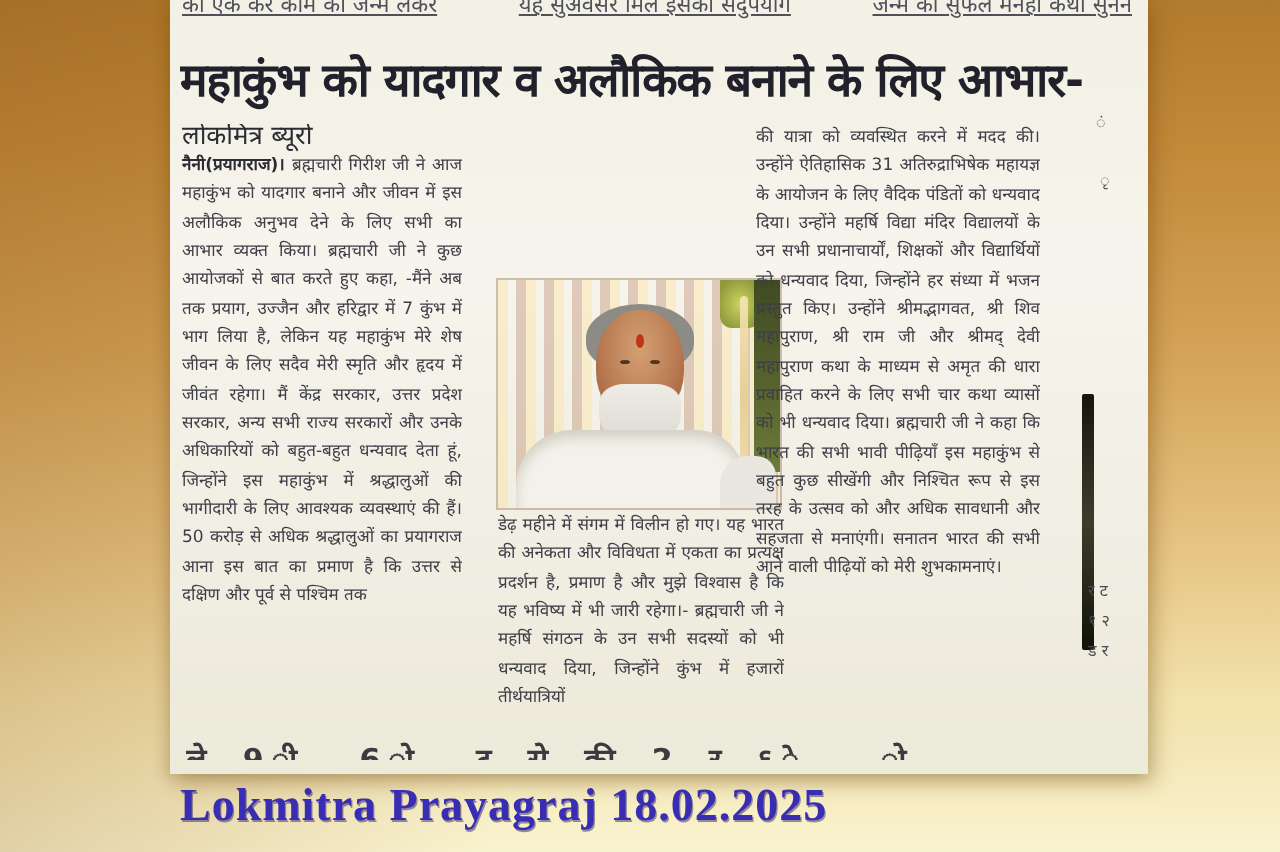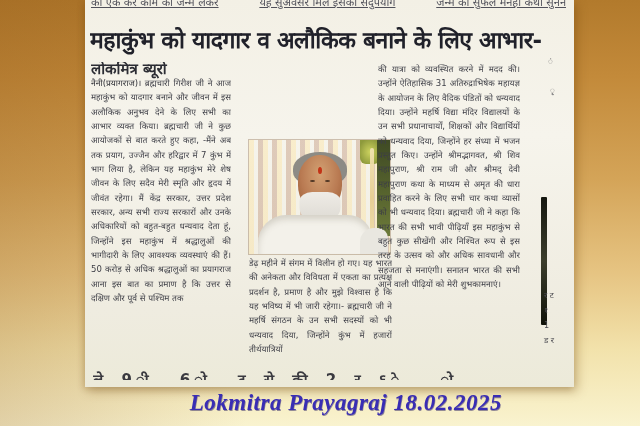--- a/index.html
+++ b/index.html
@@ -23,22 +23,22 @@
   }
   .cutline-top span{display:inline-block;margin-top:-6px;}
   .headline{
     position:absolute;top:23px;left:5px;width:458px;height:38px;overflow:hidden;
     font-size:23px;font-weight:bold;color:#20212a;letter-spacing:-0.5px;white-space:nowrap;
   }
   .bodycol{
     position:absolute;top:62px;height:316px;overflow:hidden;
     font-size:8.5px;line-height:14.35px;text-align:justify;color:#3d3e46;
   }
-  .byline{font-weight:bold;font-size:15px;line-height:14px;color:#2c2d34;}
-  .dateline{font-weight:normal;color:#2c2d34;margin-top:12px;}
+  .byline{font-weight:normal;font-size:13px;line-height:14px;color:#2c2d34;}
+  .dateline{font-weight:bold;color:#2c2d34;margin-top:12px;}
   .col1{left:6px;width:140px;}
   .col2top{left:160px;width:143px;height:77px;top:62px;}
   .col2bottom{left:164px;width:143px;top:256px;height:122px;}
   .col3{left:293px;width:142px;}
   .photo{
     position:absolute;left:163px;top:139px;width:141px;height:114px;overflow:hidden;
     background:linear-gradient(90deg,#c96a24 0%,#e09038 14%,#edb45e 30%,#e9c globalization894 42%,#d89a55 52%,#cc5d20 66%,#c2481a 80%,#a65420 100%);
     border:1px solid rgba(110,70,30,0.3);
   }
   .photo .stripes{position:absolute;inset:0;background:repeating-linear-gradient(90deg,rgba(255,220,130,0.30) 0 5px,rgba(0,0,0,0) 5px 9px,rgba(140,55,10,0.22) 9px 14px);}
@@ -56,22 +56,22 @@
   .cutline-bottom{
     position:absolute;top:369px;left:8px;right:22px;height:11px;overflow:hidden;
     font-size:15px;font-weight:bold;color:#3a3a40;white-space:nowrap;word-spacing:13px;
   }
   .edge-strip{position:absolute;left:456px;top:197px;width:6px;height:128px;border-radius:1px;
     background:linear-gradient(180deg,#15170f,#3c3e2c 50%,#101208);}
   .edge-frags{position:absolute;left:459px;top:288px;width:11px;font-size:8px;line-height:15px;color:#4a4a50;word-break:break-all;}
   .edge-frag-a{position:absolute;left:463px;top:55px;font-size:8px;color:#4a4a50;}
   .edge-frag-b{position:absolute;left:465px;top:84px;font-size:8px;color:#4a4a50;}
   .caption{
-    position:absolute;left:90px;top:390px;width:412px;text-align:right;
-    font-family:"Liberation Serif",serif;font-style:italic;font-weight:bold;
+    position:absolute;left:90px;top:390px;width:412px;text-align:left;
+    font-family:"Liberation Serif",serif;font-weight:bold;
     font-size:23px;letter-spacing:0.5px;
     text-shadow:0.6px 0.8px 0 rgba(25,15,90,0.45);
   }
 </style>
 </head>
 <body>
 
 <div class="stage">
 
   <div class="paper">
@@ -105,21 +105,21 @@
       <div class="shoulder"></div>
     </div>
 
     <div class="bodycol col2bottom">डेढ़ महीने में संगम में विलीन हो गए। यह भारत की अनेकता और विविधता में एकता का प्रत्यक्ष प्रदर्शन है, प्रमाण है और मुझे विश्वास है कि यह भविष्य में भी जारी रहेगा।- ब्रह्मचारी जी ने महर्षि संगठन के उन सभी सदस्यों को भी धन्यवाद दिया, जिन्होंने कुंभ में हजारों तीर्थयात्रियों</div>
 
     <div class="bodycol col3">की यात्रा को व्यवस्थित करने में मदद की। उन्होंने ऐतिहासिक 31 अतिरुद्राभिषेक महायज्ञ के आयोजन के लिए वैदिक पंडितों को धन्यवाद दिया। उन्होंने महर्षि विद्या मंदिर विद्यालयों के उन सभी प्रधानाचार्यों, शिक्षकों और विद्यार्थियों को धन्यवाद दिया, जिन्होंने हर संध्या में भजन प्रस्तुत किए। उन्होंने श्रीमद्भागवत, श्री शिव महापुराण, श्री राम जी और श्रीमद् देवी महापुराण कथा के माध्यम से अमृत की धारा प्रवाहित करने के लिए सभी चार कथा व्यासों को भी धन्यवाद दिया। ब्रह्मचारी जी ने कहा कि भारत की सभी भावी पीढ़ियाँ इस महाकुंभ से बहुत कुछ सीखेंगी और निश्चित रूप से इस तरह के उत्सव को और अधिक सावधानी और सहजता से मनाएंगी। सनातन भारत की सभी आने वाली पीढ़ियों को मेरी शुभकामनाएं।</div>
 
     <div class="cutline-bottom">ले 9 ी 6 ो ट से की 2 र ६ े . ो</div>
 
     <div class="edge-strip"></div>
-    <div class="edge-frags">र ट १ 1 ड र</div>
+    <div class="edge-frags">र ट १ २ ड र</div>
     <span class="edge-frag-a">ं</span>
     <span class="edge-frag-b">ृ</span>
 
   </div>
 
   <div class="caption" style="color: rgb(57, 45, 180);">Lokmitra Prayagraj 18.02.2025</div>
 
 </div>
 
 </body></html>

